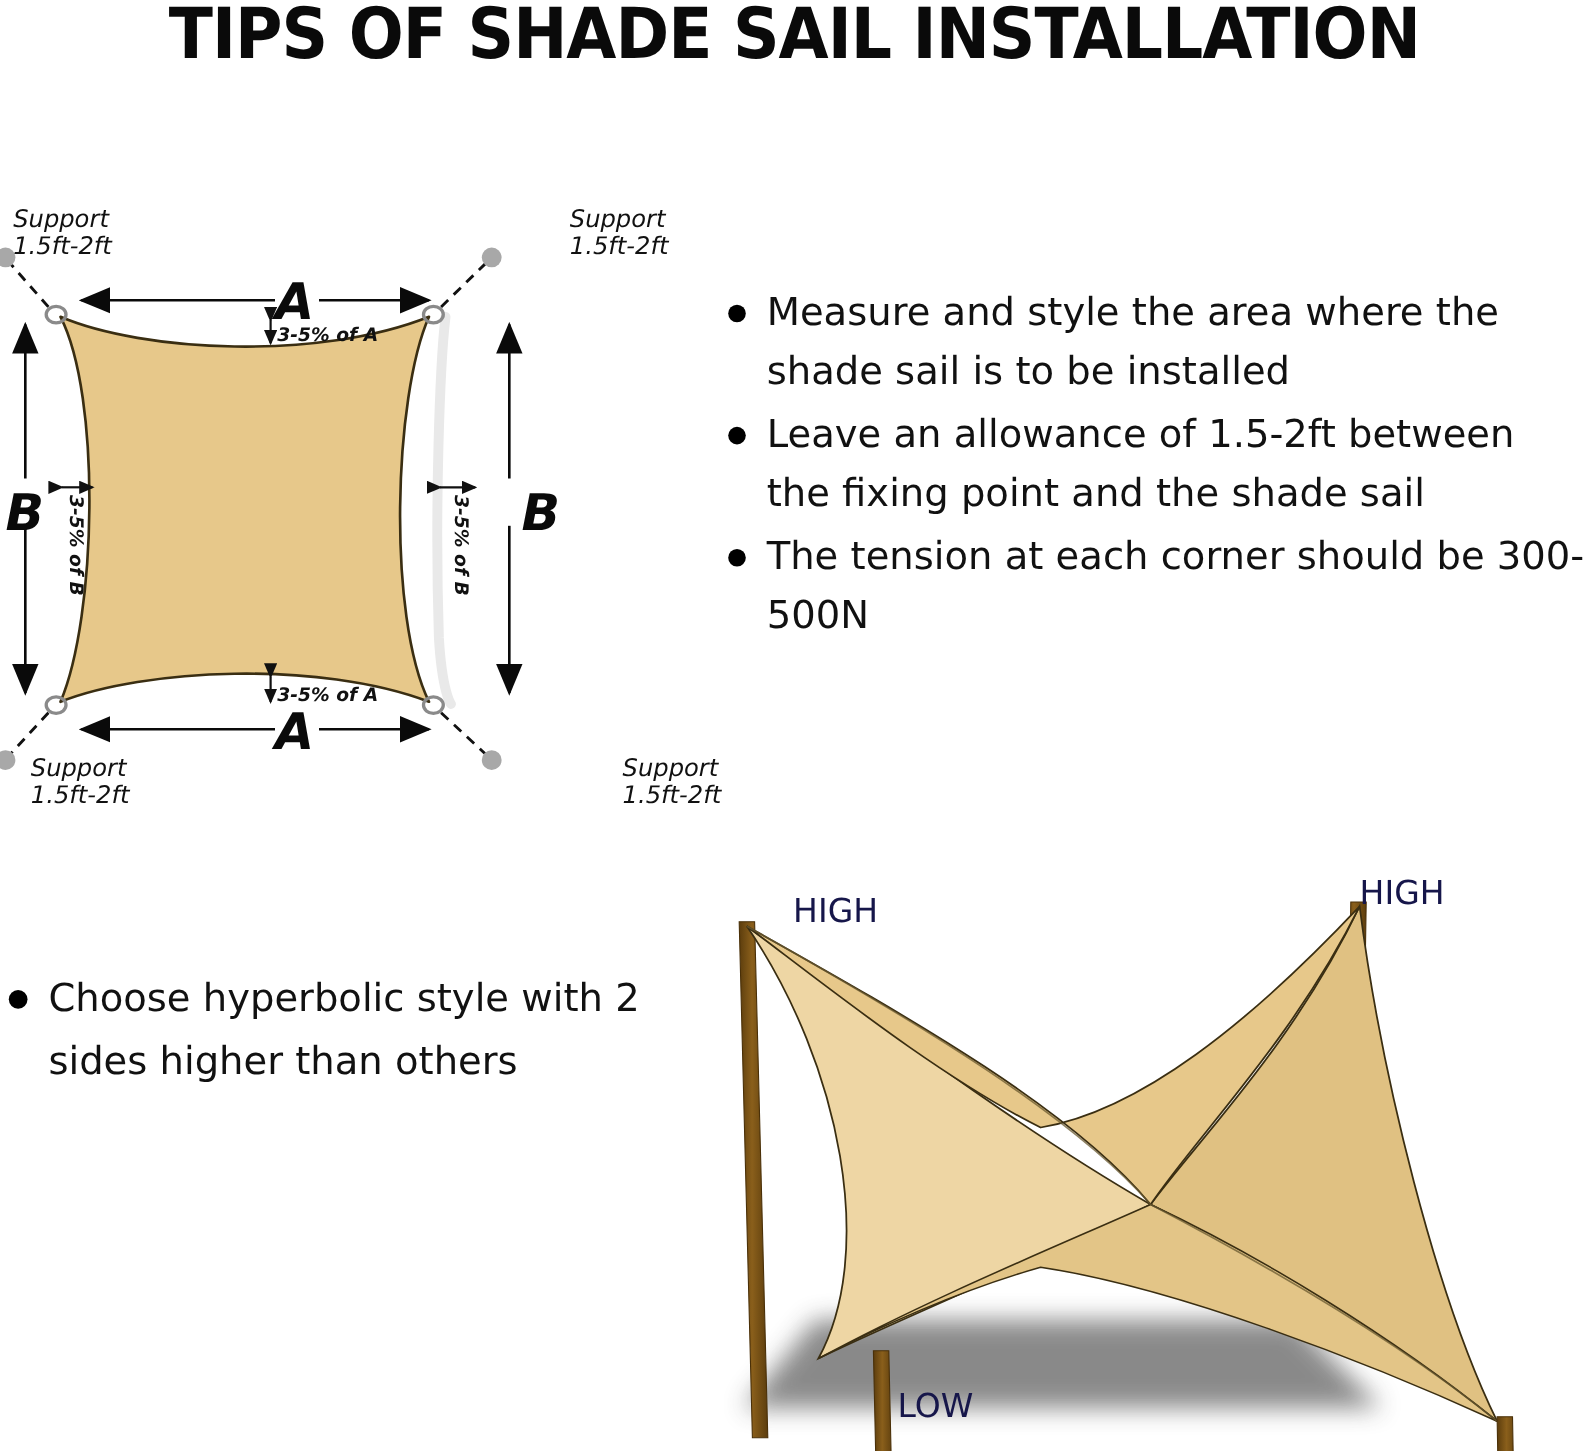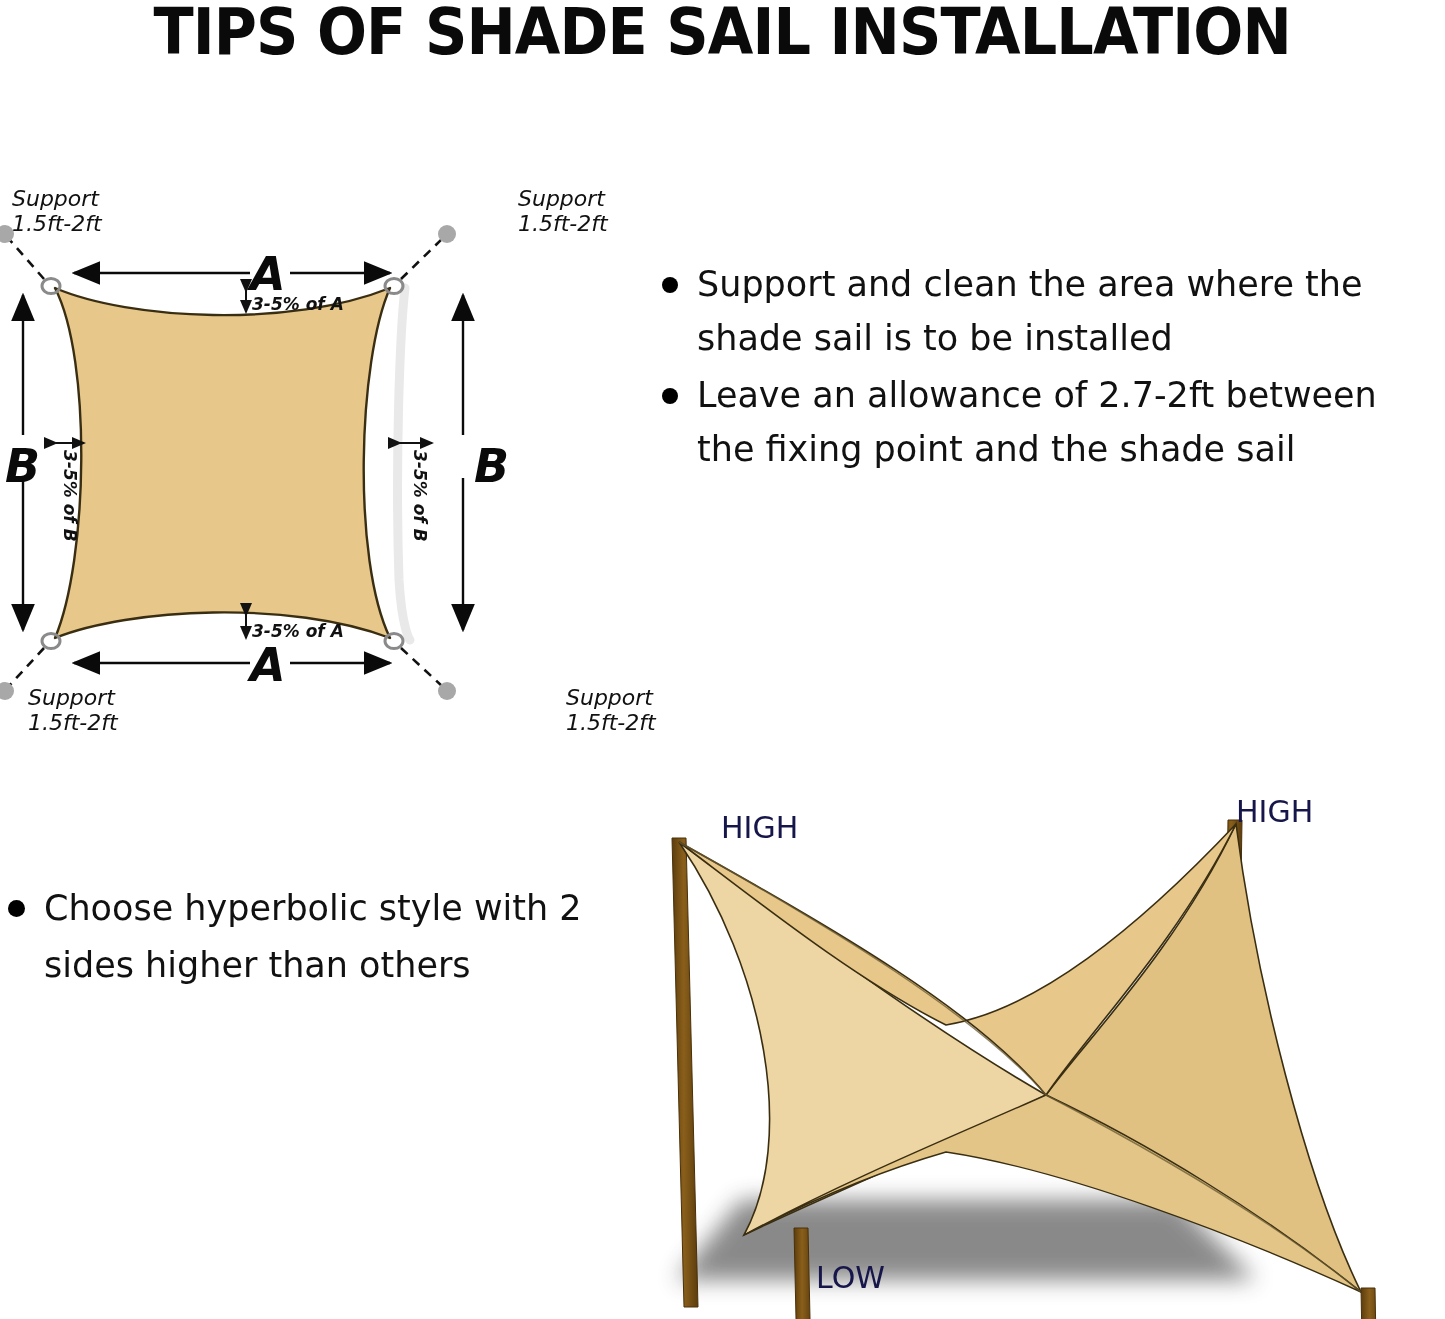--- a/index.html
+++ b/index.html
@@ -224,25 +224,29 @@
       <line x1="400" y1="283" x2="432" y2="283" stroke="#111111" stroke-width="2" marker-start="url(#tinyArr)" marker-end="url(#tinyArr)"></line>
       <text class="dim-label-small" x="414" y="290" transform="rotate(90 414 290)">3-5% of B</text>
     </g>
   </svg>
 </div>
 
 <div id="tips-list-panel">
   <ul class="tips">
     <li>
       <span class="bullet-dot"></span>
-      <span>Support and clean the area where the shade sail is to be installed</span>
+      <span>Measure and style the area where the shade sail is to be installed</span>
     </li>
     <li>
       <span class="bullet-dot"></span>
-      <span>Leave an allowance of 2.7-2ft between the fixing point and the shade sail</span>
+      <span>Leave an allowance of 1.5-2ft between the fixing point and the shade sail</span>
+    </li>
+    <li>
+      <span class="bullet-dot"></span>
+      <span>The tension at each corner should be 300-500N</span>
     </li>
   </ul>
 </div>
 
 <div id="tips-list-panel-2">
   <ul class="tips tips-left">
     <li>
       <span class="bullet-dot"></span>
       <span>Choose hyperbolic style with 2 sides higher than others</span>
     </li>

